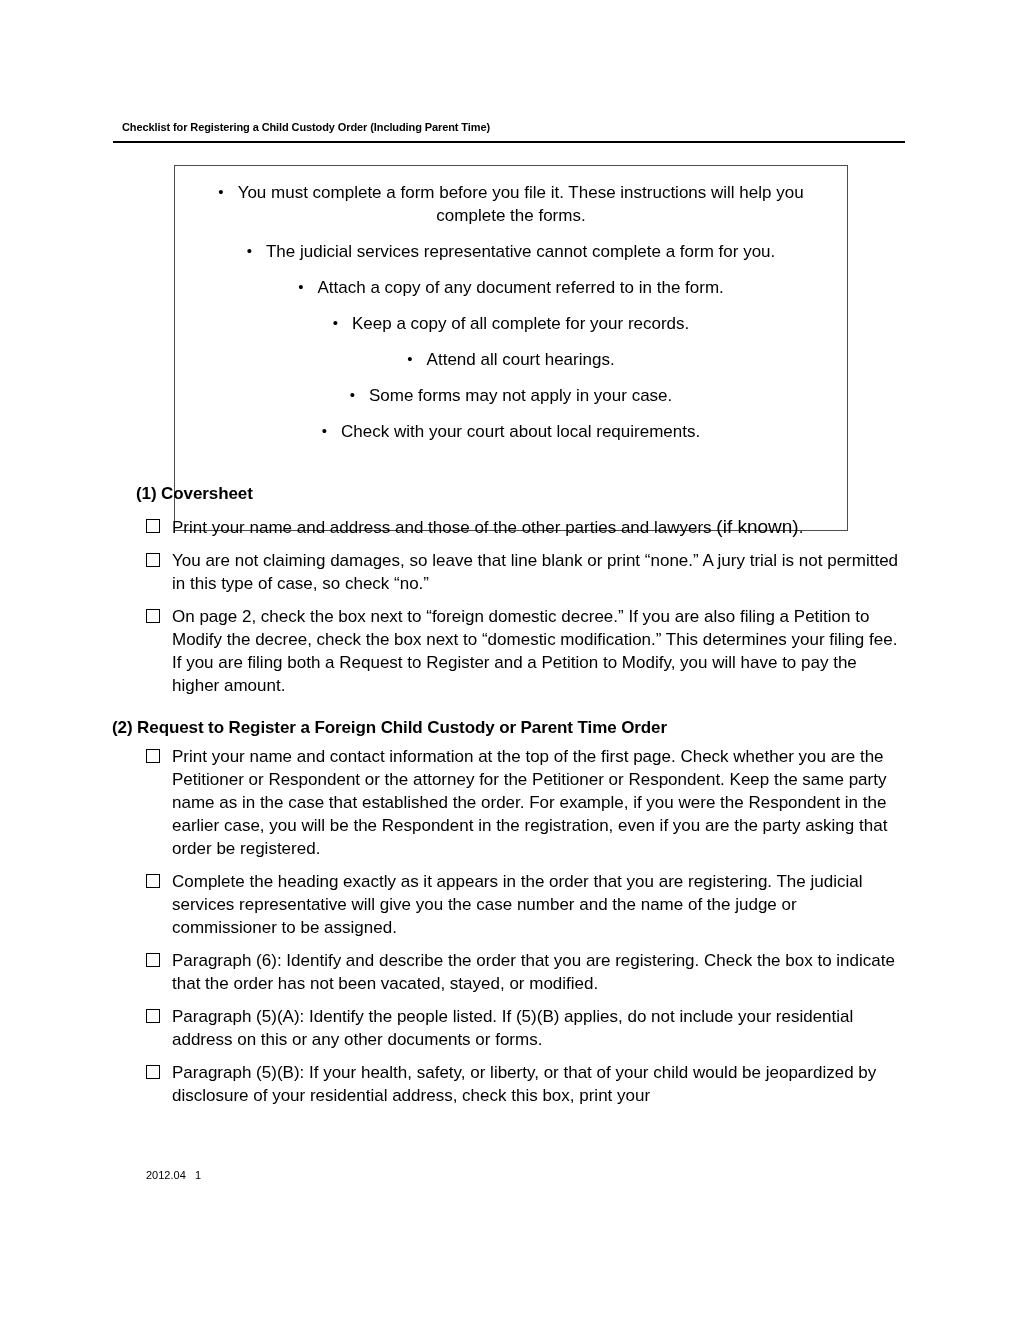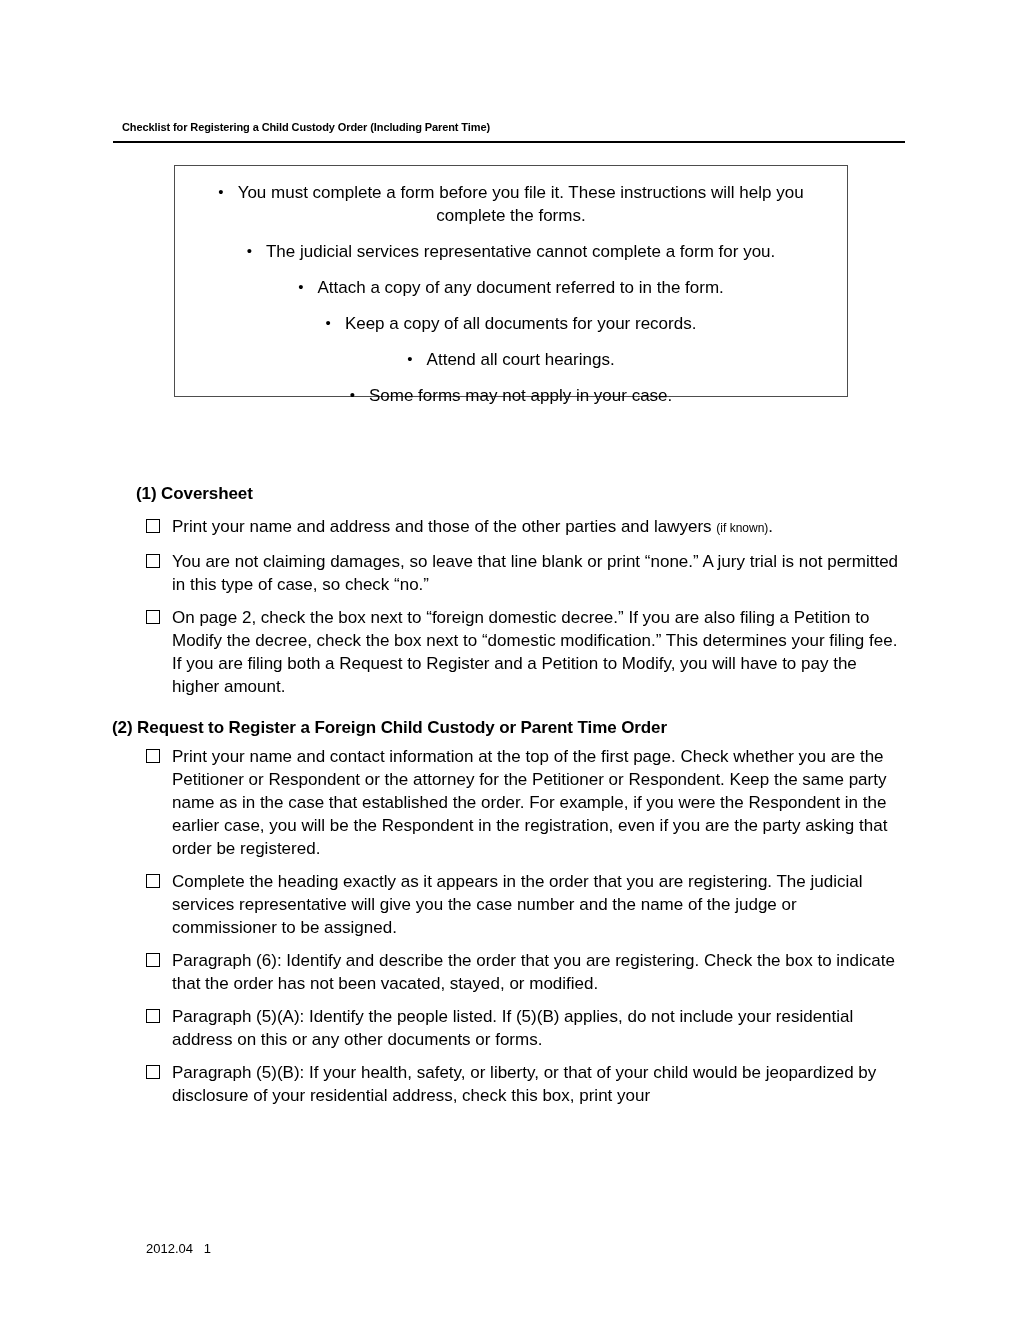--- a/index.html
+++ b/index.html
@@ -40,21 +40,21 @@
     white-space: nowrap;
     padding-left: 9px;
   }
 
   
   .callout {
     position: absolute;
     left: 174px;
     top: 165px;
     width: 674px;
-    height: 232px;
+    height: 366px;
     border: 1px solid #4d4d4d;
     box-sizing: border-box;
     padding: 14px 14px 0 14px;
   }
   .callout-list {
     margin: 0;
     padding: 0;
     list-style: none;
     text-align: center;
   }
@@ -106,50 +106,51 @@
     position: absolute;
     left: 0;
     top: 0;
     width: 14px;
     height: 14px;
     box-sizing: border-box;
     border: 1.4px solid #000;
     margin-top: 4px;
   }
   .small-note {
-    font-size: 12px;
+    font-size: 19px;
   }
 
   
   .footer {
     position: absolute;
     left: 146px;
-    top: 1238px;
-    font-size: 13px;
+    top: 1164px;
+    font-size: 11px;
     line-height: 22px;
     white-space: pre;
   }
 </style>
 </head>
 <body>
 
 <div class="page">
 
   <div class="doc-title-wrap">
     <div class="doc-title">Checklist for Registering a Child Custody Order (Including Parent Time)</div>
   </div>
 
   <div class="callout">
     <ul class="callout-list">
       <li class="wrap2"><span class="blt">•</span><span class="btxt">You must complete a form before you file it. These instructions will help you complete the forms.</span></li>
       <li><span class="blt">•</span><span class="btxt">The judicial services representative cannot complete a form for you.</span></li>
       <li><span class="blt">•</span><span class="btxt">Attach a copy of any document referred to in the form.</span></li>
-      <li><span class="blt">•</span><span class="btxt">Keep a copy of all documents for your records.</span></li>
+      <li><span class="blt">•</span><span class="btxt">Keep a copy of all complete for your records.</span></li>
       <li><span class="blt">•</span><span class="btxt">Attend all court hearings.</span></li>
       <li><span class="blt">•</span><span class="btxt">Some forms may not apply in your case.</span></li>
+      <li><span class="blt">•</span><span class="btxt">Check with your court about local requirements.</span></li>
     </ul>
   </div>
 
   <div class="section-head" style="left:112px; top:483px;margin-left:24px;">(1) Coversheet</div>
 
   <ul class="checklist" style="top:515px;">
     <li>
       <span class="cbox"></span>
       <span>Print your name and address and those of the other parties and lawyers </span><span class="small-note">(if known)</span><span>.</span>
     </li>

